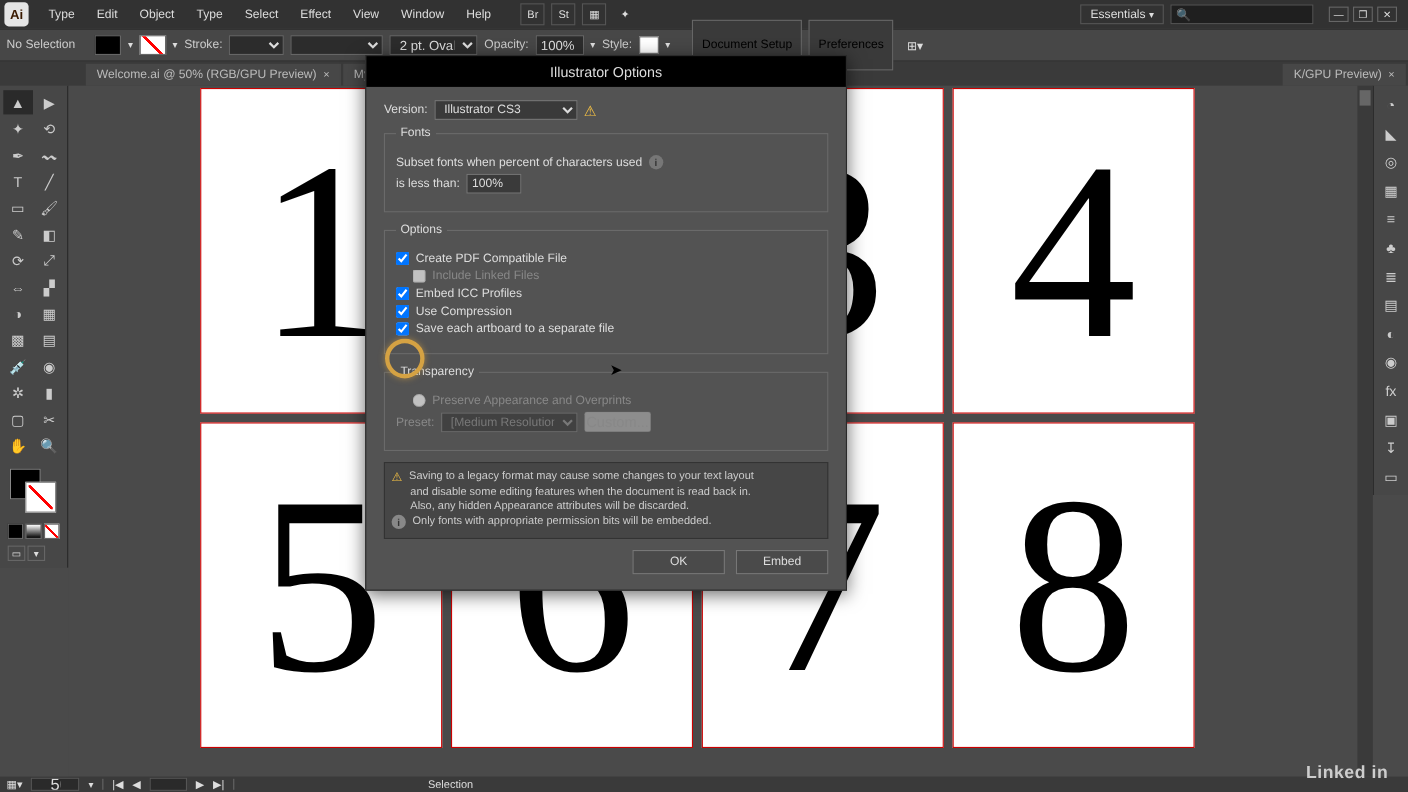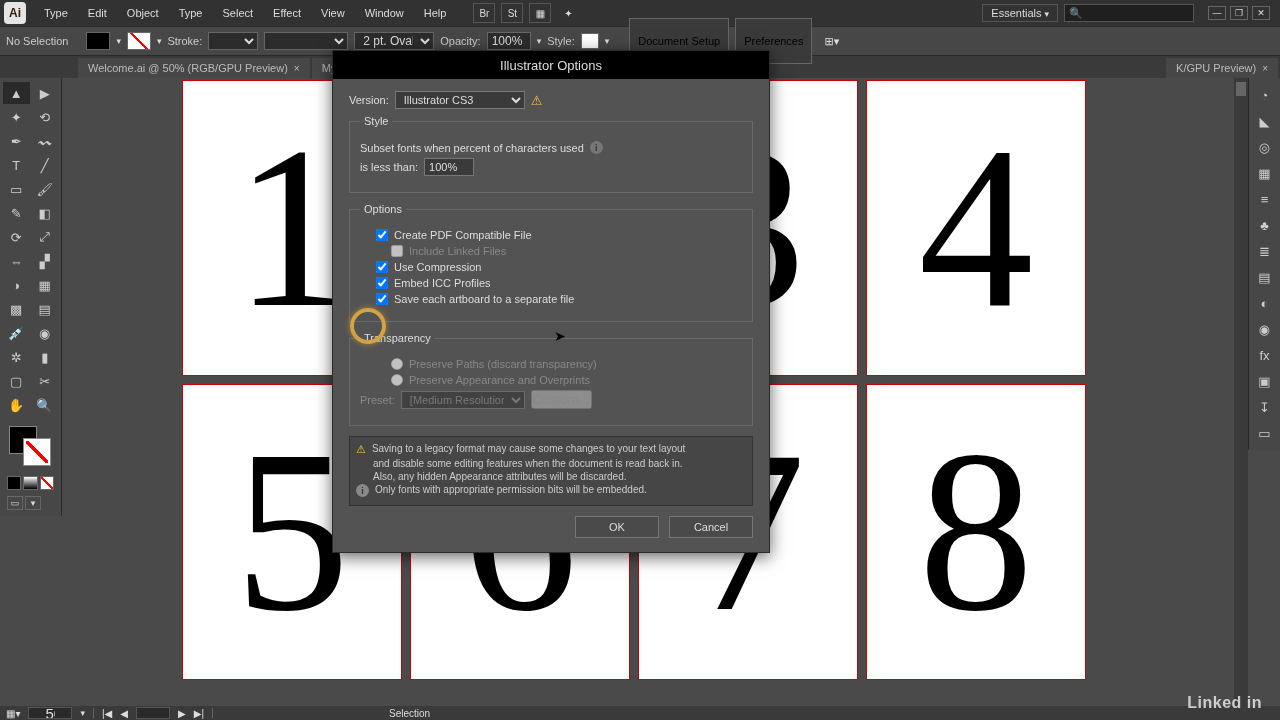--- a/index.html
+++ b/index.html
@@ -47,21 +47,21 @@
 .scrollv{position:absolute;right:32px;top:78px;bottom:14px;width:14px;background:#3a3a3a;}
 .scrollv .thumb{position:absolute;left:2px;right:2px;top:4px;height:14px;background:#666;}
 
 .dialog { position:absolute; left: 332px; top: 50px; width: 438px; background:#535353; border:1px solid #2a2a2a; box-shadow: 0 4px 16px rgba(0,0,0,0.6); }
 .dialog .titlebar { height:28px; display:flex;align-items:center;justify-content:center; color:#ddd; font-size:13px; background:#000000;}
 .dialog .body { padding: 8px 16px 14px 16px; }
 .dialog .row { display:flex; align-items:center; gap:6px; margin: 4px 0; }
 .dialog select, .dialog input[type=text] { background:#3a3a3a; border:1px solid #777; color:#ddd; height:18px; font-size:11px; padding: 0 4px;}
 .dialog fieldset { border:1px solid #6a6a6a; margin: 6px 0 10px 0; padding: 10px 10px 12px 10px;}
 .dialog legend { padding: 0 4px; color:#ddd; }
-.dialog .chk { display:flex; align-items:flex-end; gap:6px; margin: 4px 16px; }
+.dialog .chk { display:flex; align-items:flex-end; gap:6px; margin: 4px 0; }
 .dialog .chk input { width:12px;height:12px;}
 .dialog .chk.disabled { color:#888;padding-left:15px;}
 .dialog .indent { margin-left: 18px; }
 .dialog .rad { display:flex; align-items:center; gap:4px;}
 .dialog .warnbox { background:#464646; border:1px solid #333; height:70px; padding:4px 6px; overflow:auto; position:relative;}
 .dialog .warnbox .line{display:flex;gap:6px;font-size:10px;color:#ccc;margin:2px 0;}
 .dialog .warnbox .wico{color:#f6c244;font-size:11px;}
 .dialog .btns { display:flex; justify-content:flex-end; gap:10px; margin-top:10px;}
 .dialog .btns button { width:84px; height:22px; background:#4a4a4a; border:1px solid #777; color:#ddd; font-size:11px;}
 .highlight-ring { position:absolute; width:36px;height:36px;border:4px solid #d5a243;border-radius:50%; left:350px; top:308px; pointer-events:none; box-shadow:0 0 6px rgba(213,162,67,0.6);}
@@ -252,21 +252,21 @@
 <div class="dialog">
   <div class="titlebar">Illustrator Options</div>
   <div class="body">
     <div class="row">
       <span>Version:</span>
       <select style="width:130px"><option>Illustrator CS3</option></select>
       <span class="warn-icon">⚠</span>
     </div>
 
     <fieldset>
-      <legend>Style</legend>
+      <legend>Fonts</legend>
       <div class="row">
         <span>Subset fonts when percent of characters used</span>
         <span class="info-icon">i</span>
       </div>
       <div class="row">
         <span>is less than:</span>
         <input type="text" style="width: 50px;" value="100%">
       </div>
     </fieldset>
 
@@ -275,38 +275,34 @@
       <label class="chk">
           <input type="checkbox" checked="" style="">
           <span>Create PDF Compatible File</span>
         </label>
       <label class="chk disabled">
           <input type="checkbox" disabled="" style="">
           <span>Include Linked Files</span>
         </label>
       <label class="chk">
           <input type="checkbox" checked="" style="">
-          <span>Use Compression</span>
+          <span>Embed ICC Profiles</span>
         </label>
       <label class="chk">
           <input type="checkbox" checked="" style="">
-          <span>Embed ICC Profiles</span>
+          <span>Use Compression</span>
         </label>
       <label class="chk">
           <input type="checkbox" checked="" style="">
           <span>Save each artboard to a separate file</span>
         </label>
     </fieldset>
 
     <fieldset>
       <legend>Transparency</legend>
-      <label class="chk disabled">
-          <input type="radio" disabled="" style="">
-          <span>Preserve Paths (discard transparency)</span>
-        </label>
       <label class="chk disabled">
           <input type="radio" disabled="" style="">
           <span>Preserve Appearance and Overprints</span>
         </label>
       <div class="row">
         <span style="color:#888">Preset:</span>
         <select style="width:124px;color:#888" disabled=""><option>[Medium Resolution]</option></select>
         <button class="btn" style="color:#888" disabled="">Custom...</button>
       </div>
     </fieldset>
@@ -325,20 +321,20 @@
           <span>Also, any hidden Appearance attributes will be discarded.</span>
         </div>
       <div class="line">
           <span class="info-icon" style="background:#888">i</span>
           <span>Only fonts with appropriate permission bits will be embedded.</span>
         </div>
     </div>
 
     <div class="btns">
       <button>OK</button>
-      <button>Cancel</button>
+      <button>Embed</button>
     </div>
   </div>
 </div>
 
 <div class="highlight-ring"></div>
 <div class="cursorimg">➤</div>
 <div class="wm">Linked in</div>
 
 </body></html>

